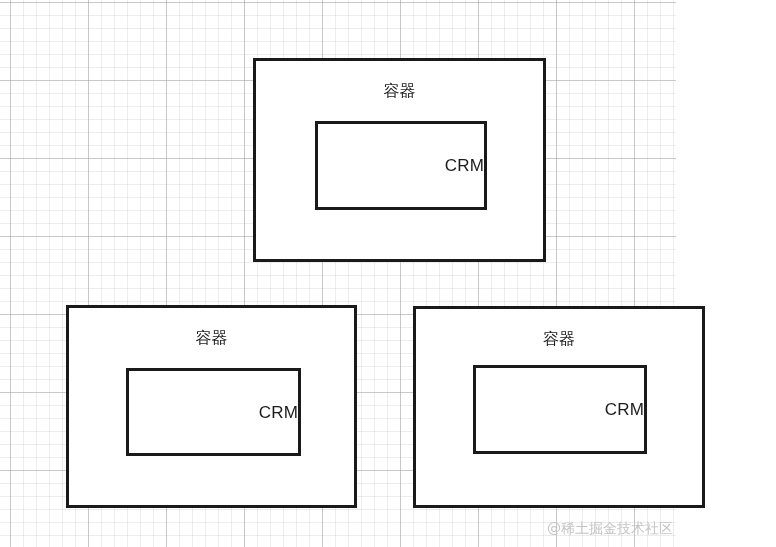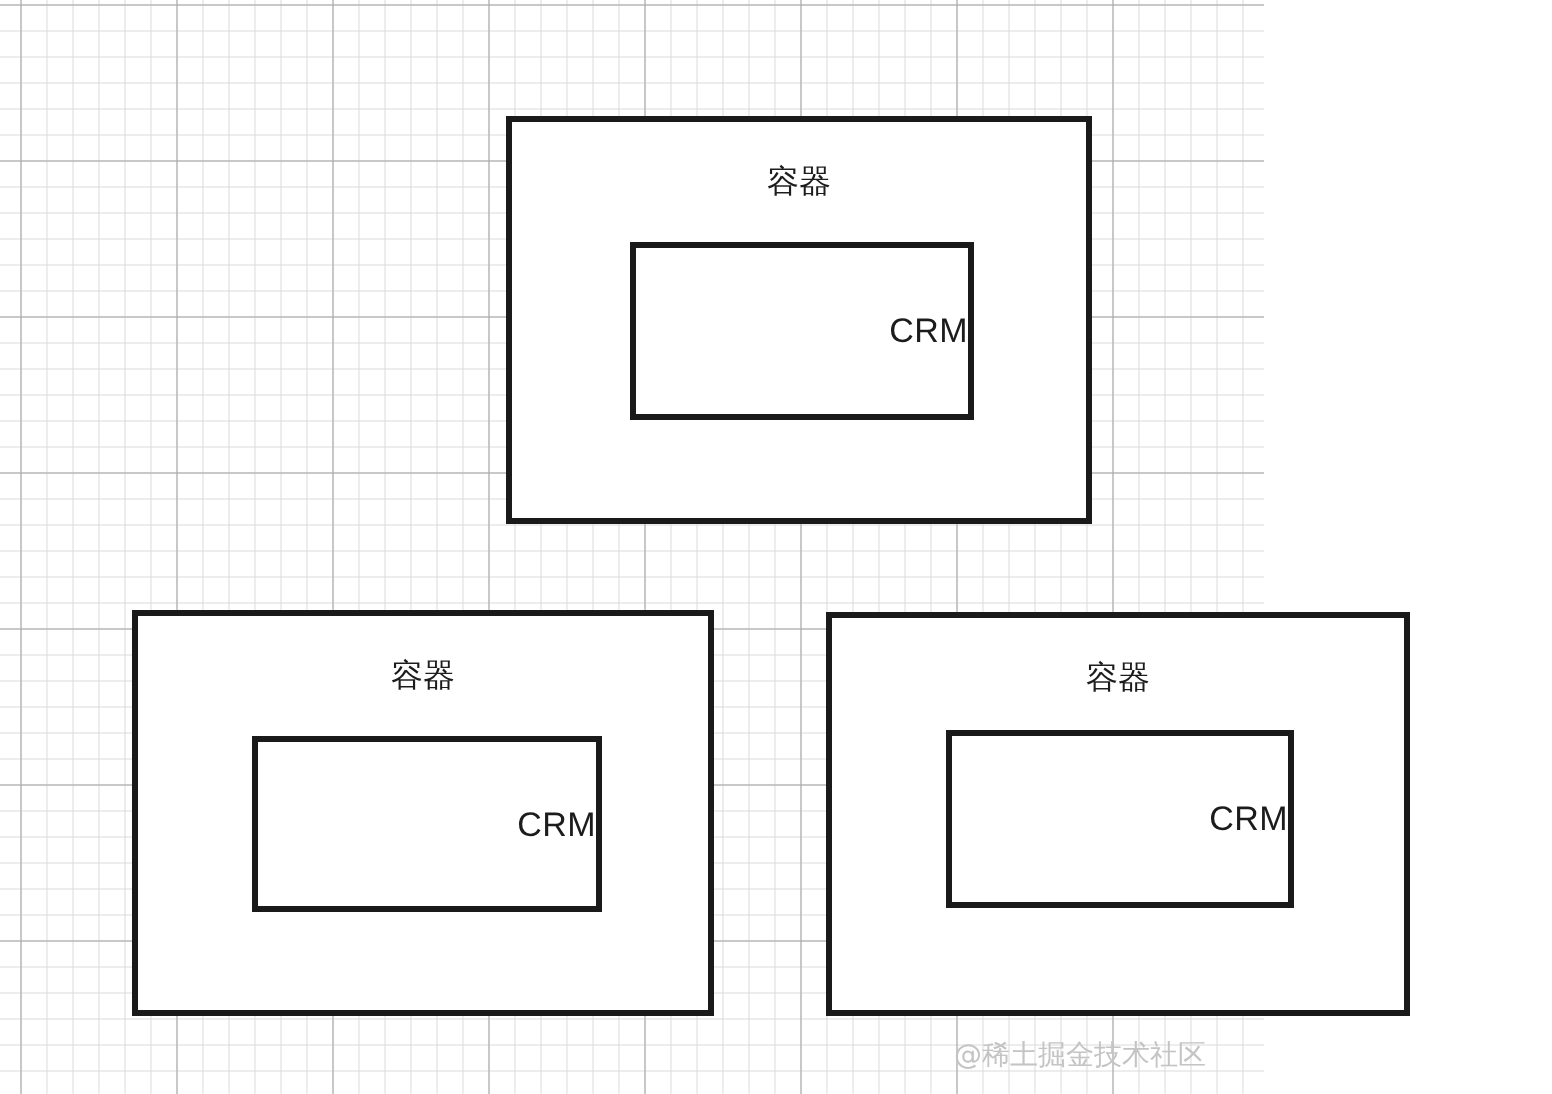--- a/index.html
+++ b/index.html
@@ -24,20 +24,21 @@
       linear-gradient(to right,  rgba(170,170,170,0.55) 1px, transparent 1px),
       linear-gradient(to bottom, rgba(170,170,170,0.55) 1px, transparent 1px),
       linear-gradient(to right,  rgba(215,215,215,0.45) 1px, transparent 1px),
       linear-gradient(to bottom, rgba(215,215,215,0.45) 1px, transparent 1px);
     background-size:
       78px 78px,
       78px 78px,
       13px 13px,
       13px 13px;
     background-position: 10px 2px, 10px 2px, 10px 2px, 10px 2px;
+    padding-left: 44px;
   }
 
   
   .container-box {
     position: absolute;
     box-sizing: border-box;
     background: #ffffff;
     border: 3px solid #1a1a1a;
   }
 
@@ -84,21 +85,21 @@
   #node-bl-inner     { left: 57px;  top: 60px;  width: 175px; height: 88px; }
 
   
   #node-br           { left: 413px; top: 306px; width: 292px; height: 202px; }
   #node-br-label     { top: 22px; }
   #node-br-inner     { left: 57px;  top: 56px;  width: 174px; height: 89px; }
 
   
   #watermark {
     position: absolute;
-    right: 29px;
+    right: 3px;
     bottom: 12px;
     font-size: 14px;
     line-height: 1;
     color: #c4c4c4;
     font-family: "DejaVu Sans", "Liberation Sans", sans-serif;
     white-space: nowrap;
     user-select: none;
   }
 </style>
 </head>

